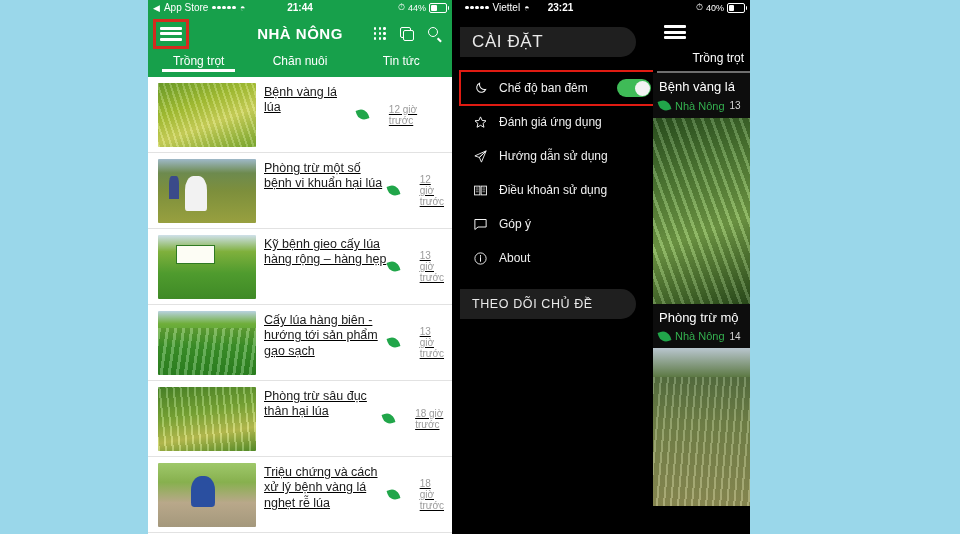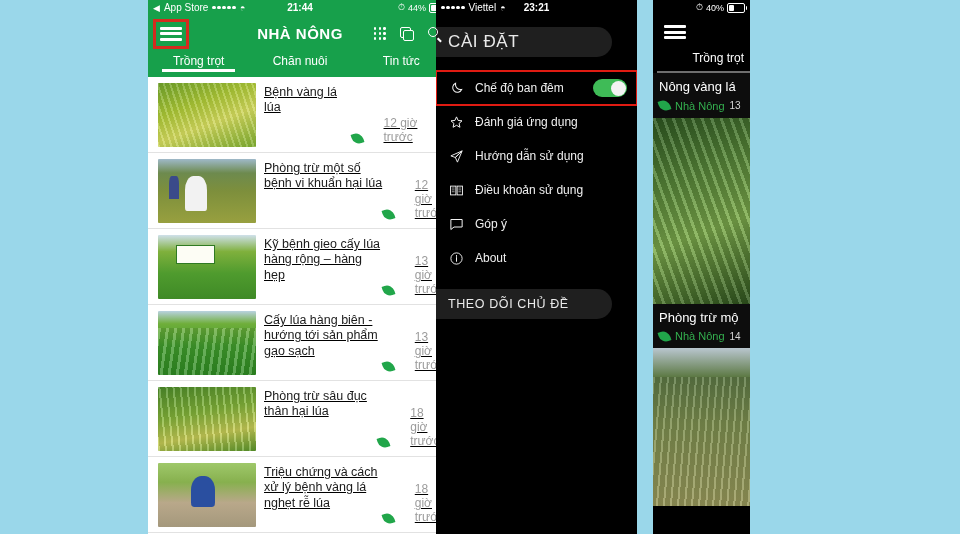--- a/index.html
+++ b/index.html
@@ -50,40 +50,40 @@
 
   .tabbar{background:#17a04b;height:25px;display:flex;align-items:flex-start;position:relative;}
   .tab{flex:1;text-align:center;color:#ffffff;font-size:12px;padding-top:2px;position:relative;white-space:nowrap;}
   .tab.active::after{content:"";position:absolute;left:14%;right:14%;bottom:-4px;height:3px;background:#ffffff;}
 
   .feed{height:457px;overflow:hidden;background:#fff;}
   .feed-item{display:flex;gap:8px;padding:6px 8px 6px 10px;border-bottom:1px solid #e2e2e2;box-sizing:border-box;height:76px;}
   .thumb{width:98px;height:64px;flex:0 0 98px;border-radius:1px;position:relative;overflow:hidden;}
   .feed-txt{flex:1;display:flex;flex-direction:row;justify-content:space-between;padding-top:2px;text-decoration:underline;}
   .feed-title{font-size:12.5px;color:#1a1a1a;line-height:1.22;}
-  .feed-meta{display:flex;align-items:flex-end;gap:21px;font-size:12px;color:#9b9b9b;padding-bottom:2px;}
+  .feed-meta{display:flex;align-items:center;gap:21px;font-size:10px;color:#9b9b9b;padding-bottom:2px;}
   .leaf{width:11px;height:11px;flex:0 0 11px;position:relative;}
   .leaf i{display:block;width:11px;height:11px;background:#21a64a;border-radius:0 72% 0 72%;transform:rotate(-18deg);}
 
   
   .th1{background:linear-gradient(160deg,#6fa22a 0%,#a9c435 35%,#cfd65b 60%,#7fae32 100%);}
   .th1::after{content:"";position:absolute;inset:0;background:repeating-linear-gradient(72deg,rgba(255,255,255,.18) 0 2px,rgba(0,0,0,.06) 2px 6px);}
   .th2{background:linear-gradient(180deg,#9fb9c9 0%,#6d8a4e 22%,#7d8f3c 50%,#98a03f 100%);}
   .th2::after{content:"";position:absolute;left:28%;top:26%;width:22%;height:55%;background:#f2f2f2;border-radius:40% 40% 10% 10%;box-shadow:-22px -6px 0 -6px #3a4a8a;}
   .th3{background:linear-gradient(180deg,#cfe0ea 0%,#7fb03c 26%,#4f9b2e 60%,#3f8a26 100%);}
   .th3::after{content:"";position:absolute;left:18%;top:16%;width:38%;height:26%;background:#fdfdf5;border:1px solid #2f7a23;}
   .th4{background:linear-gradient(180deg,#b9d2e0 0%,#6fae3a 20%,#3f9a2b 55%,#2e8a22 100%);}
   .th4::after{content:"";position:absolute;inset:26% 0 0 0;background:repeating-linear-gradient(98deg,rgba(255,255,255,.22) 0 3px,rgba(0,0,0,.10) 3px 8px);}
   .th5{background:linear-gradient(170deg,#4e8f2a 0%,#84b53a 40%,#c9cf57 70%,#5d9b2c 100%);}
   .th5::after{content:"";position:absolute;inset:0;background:repeating-linear-gradient(84deg,rgba(255,255,255,.2) 0 2px,rgba(0,0,0,.12) 2px 7px);}
   .th6{background:linear-gradient(180deg,#9fc86a 0%,#87b04e 30%,#b9a88a 62%,#a4987c 100%);}
   .th6::after{content:"";position:absolute;left:34%;top:20%;width:24%;height:48%;background:#2a4fa0;border-radius:45% 45% 15% 15%;}
 
   
-  #panel-mid{left:436px;width:201px;height:534px;background:#000;}
+  #panel-mid{left:452px;width:201px;height:534px;background:#000;padding-left:8px;}
   .sb-black{background:#000;position:relative;}
   .sb-black .sb-left, .sb-black .sb-right, .sb-black .sb-center{color:#fff;}
   .settings-header{
     margin:12px 0 0 0;background:#1f1f1f;color:#eaeaea;
     height:30px;display:flex;align-items:center;padding-left:12px;
     border-radius:0 20px 20px 0;width:176px;box-sizing:border-box;
     font-size:17px;letter-spacing:.6px;
   }
   .menu{margin-top:14px;}
   .menu-row{display:flex;align-items:center;gap:10px;height:34px;padding:0 10px 0 12px;box-sizing:border-box;color:#f0f0f0;font-size:12px;position:relative;}
@@ -362,21 +362,21 @@
           <span></span>
       </div>
     </div>
 
     <div class="r-tabbar">
       <span class="r-tab">Trồng trọt</span>
       <span class="r-tabline"></span>
     </div>
 
     <div class="r-card-head">
-      <div class="r-card-title">Nông vàng lá</div>
+      <div class="r-card-title">Bệnh vàng lá</div>
       <div class="r-card-meta">
         <span class="leaf">
             <i></i>
           </span>
         <span class="r-src">Nhà Nông</span>
         <span class="r-num">13</span>
       </div>
     </div>
     <div class="r-img r-img-a"></div>
 

